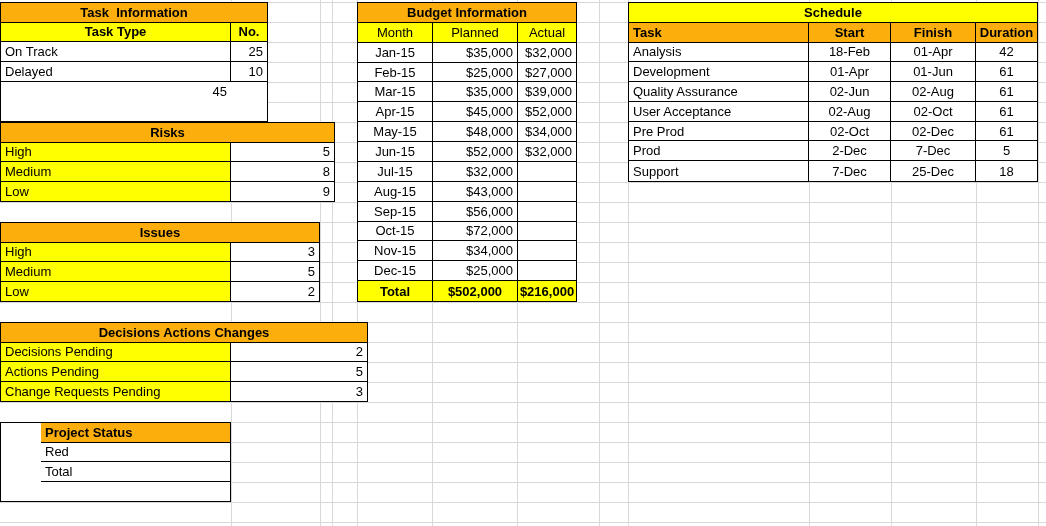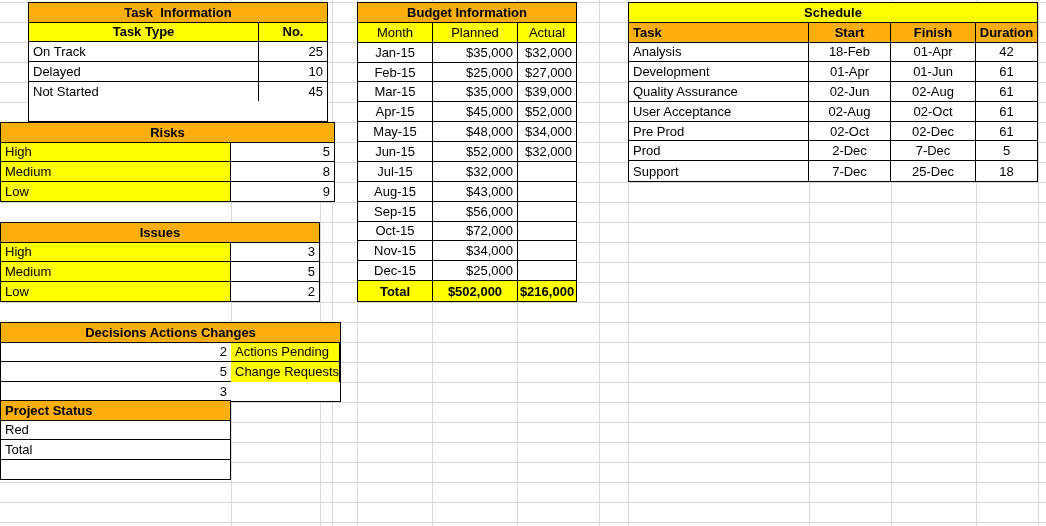--- a/index.html
+++ b/index.html
@@ -21,25 +21,25 @@
   }
   .lc{border-right:none;}
   .lr{border-bottom:none;}
   .span-all{grid-column:1/-1;}
   .orange{background:#FCAE0D;}
   .yellow{background:#FFFF00;}
   .b{font-weight:bold;}
   .ctr{justify-content:center;}
   .rt{justify-content:flex-end;}
 
-  #tbl-task{left:0;top:2px;width:300px;height:120px;grid-template-columns:230px 1fr;grid-template-rows:repeat(6,1fr);margin-left:28px;}
+  #tbl-task{left:0;top:2px;width:268px;height:120px;grid-template-columns:230px 1fr;grid-template-rows:repeat(6,1fr);}
   #tbl-risks{left:0;top:122px;width:335px;height:80px;grid-template-columns:230px 1fr;grid-template-rows:repeat(4,1fr);}
   #tbl-issues{left:0;top:222px;width:320px;height:80px;grid-template-columns:230px 1fr;grid-template-rows:repeat(4,1fr);}
-  #tbl-dac{left:0;top:322px;width:341px;height:80px;grid-template-columns:230px 1fr;grid-template-rows:repeat(4,1fr);}
-  #tbl-status{left:0;top:400px;width:231px;height:80px;grid-template-columns:1fr;grid-template-rows:repeat(4,1fr);}
+  #tbl-dac{left:0;top:322px;width:368px;height:80px;grid-template-columns:230px 1fr;grid-template-rows:repeat(4,1fr);}
+  #tbl-status{left:0;top:422px;width:231px;height:80px;grid-template-columns:1fr;grid-template-rows:repeat(4,1fr);padding-left:40px;}
   #tbl-budget{left:357px;top:2px;width:220px;height:300px;grid-template-columns:75px 85px 1fr;grid-template-rows:repeat(15,1fr);}
   #tbl-schedule{left:628px;top:2px;width:410px;height:180px;grid-template-columns:180px 82px 85px 1fr;grid-template-rows:repeat(9,1fr);}
 </style>
 </head>
 <body>
 
 <div id="grid">
     <div class="gv" style="left: 231px;"></div>
     <div class="gv" style="left: 320px;"></div>
     <div class="gv" style="left: 332px;"></div>
@@ -82,21 +82,20 @@
   </div>
 
 <div id="tbl-task" class="tbl">
   <div class="c span-all orange b ctr lc">Task  Information</div>
   <div class="c yellow b ctr">Task Type</div>
   <div class="c yellow b ctr lc">No.</div>
   <div class="c">On Track</div>
   <div class="c rt lc">25</div>
   <div class="c">Delayed</div>
   <div class="c rt lc">10</div>
-  <div class="c lr">Not Started</div>
   <div class="c rt lc lr">45</div>
 </div>
 
 <div id="tbl-risks" class="tbl">
   <div class="c span-all orange b ctr lc">Risks</div>
   <div class="c yellow">High</div>
   <div class="c rt lc">5</div>
   <div class="c yellow">Medium</div>
   <div class="c rt lc">8</div>
   <div class="c yellow lr">Low</div>
@@ -108,20 +107,21 @@
   <div class="c yellow">High</div>
   <div class="c rt lc">3</div>
   <div class="c yellow">Medium</div>
   <div class="c rt lc">5</div>
   <div class="c yellow lr">Low</div>
   <div class="c rt lc lr">2</div>
 </div>
 
 <div id="tbl-dac" class="tbl">
   <div class="c span-all orange b ctr lc">Decisions Actions Changes</div>
+  <div class="c yellow">Decisions Pending</div>
   <div class="c rt lc">2</div>
   <div class="c yellow">Actions Pending</div>
   <div class="c rt lc">5</div>
   <div class="c yellow lr">Change Requests Pending</div>
   <div class="c rt lc lr">3</div>
 </div>
 
 <div id="tbl-status" class="tbl">
   <div class="c orange b lc">Project Status</div>
   <div class="c lc">Red</div>

